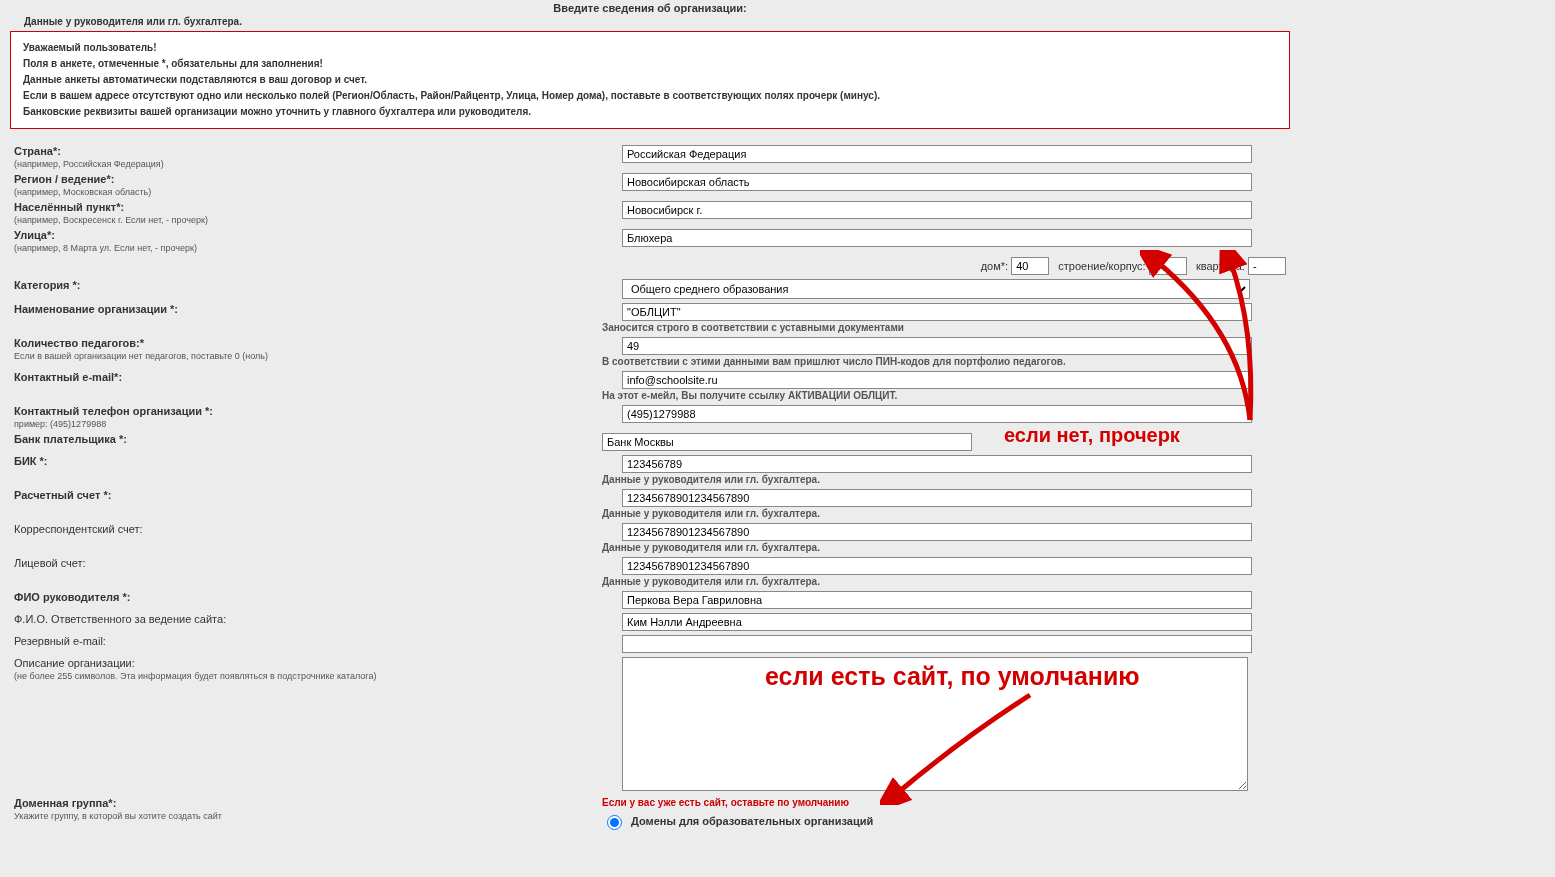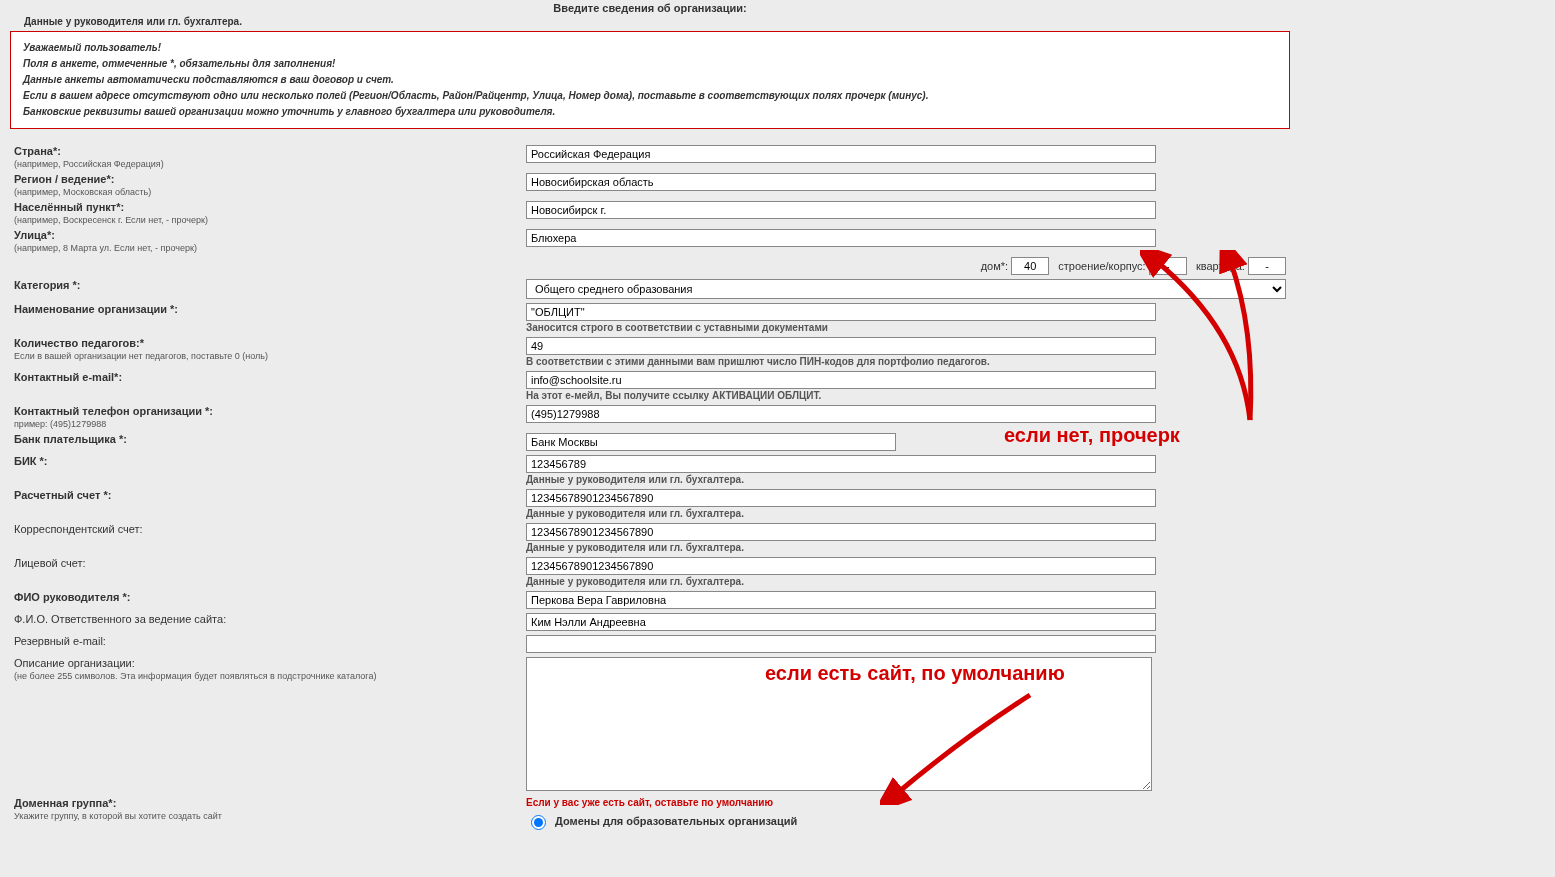--- a/index.html
+++ b/index.html
@@ -1,40 +1,40 @@
 <!DOCTYPE html>
 <html><head>
 <meta charset="utf-8">
 <style>
   html,body{margin:0;padding:0;background:#ececec;font-family:Verdana,Arial,sans-serif;font-size:11px;color:#333;}
   .wrap{width:1280px;margin:0;padding:0 10px;}
   .header{font-weight:bold;text-align:center;padding:2px 0;}
   .topnote{font-size:10px;font-weight:bold;padding:0 0 4px 14px;}
   .notice{border:1px solid #c00;background:#fff;margin:0 0 14px 0;padding:8px 12px;font-size:10px;font-weight:bold;color:#333;}
-  .notice div{line-height:16px;font-style:italic;}
+  .notice div{line-height:16px;}
   table.grid{width:100%;border-collapse:collapse;}
   table.grid td{vertical-align:top;padding:2px 4px;}
   td.lab{width:580px;font-weight:bold;font-size:11px;padding-top:6px;}
   .hint{font-weight:normal;font-size:9px;color:#555;margin-top:28px;}
   input[type=text]{border:1px solid #888;padding:2px 4px;font-family:inherit;font-size:11px;background:#fff;}
   select{border:1px solid #888;padding:2px 4px;font-family:inherit;font-size:11px;background:#fff;}
   textarea{border:1px solid #888;font-family:inherit;font-size:11px;background:#fff;resize:both;}
-  .wfull{width:620px;}
-  .small{width:28px;text-align:center;}
+  .wfull{width:620px;margin-left:20px;}
+  .small{width:28px;text-align:left;}
   .subhint{font-weight:bold;font-size:10px;color:#555;margin-top:1px;}
   .rowgap td{padding-top:8px;}
   .addrline{text-align:right;font-size:11px;}
   .addrline b{font-weight:normal;}
   .redwarn{color:#c00;font-weight:bold;font-size:10px;margin-bottom:4px;}
   .radio{display:flex;align-items:center;gap:6px;font-size:11px;font-weight:bold;}
   .radio input{width:15px;height:15px;}
 
   
   .anno1{position:absolute;left:1004px;top:424px;color:#d40000;font-size:20px;font-weight:bold;font-family:Arial,sans-serif;pointer-events:none;}
-  .anno2{position:absolute;left:765px;top:662px;color:#d40000;font-size:20px;font-weight:bold;font-family:Arial,sans-serif;pointer-events:none;}
+  .anno2{position:absolute;left:765px;top:662px;color:#d40000;font-size:25px;font-weight:bold;font-family:Arial,sans-serif;pointer-events:none;}
   .arrow{position:absolute;pointer-events:none;}
 </style>
 </head>
 <body>
 
 <div class="wrap" style="position:relative;">
   <div class="header">Введите сведения об организации:</div>
   <div class="topnote">Данные у руководителя или гл. бухгалтера.</div>
   <div class="notice">
     <div>Уважаемый пользователь!</div>
@@ -80,21 +80,21 @@
         <b>дом*:</b>
         <input type="text" class="small" value="40" style="">
         &nbsp;&nbsp;<span>строение/корпус:</span>
         <input type="text" class="small" value="-" style="">
         &nbsp;&nbsp;<span>квартира:</span>
         <input type="text" class="small" value="-" style="">
       </td>
     </tr>
     <tr class="rowgap">
       <td class="lab"><span>Категория *:</span></td>
-      <td><select class="wfull" style="width:760px"><option>Общего среднего образования</option></select></td>
+      <td><select class="wfull" style="width:628px"><option>Общего среднего образования</option></select></td>
     </tr>
     <tr class="rowgap">
       <td class="lab"><span>Наименование организации *:</span></td>
       <td>
         <input type="text" class="wfull" value="&quot;ОБЛЦИТ&quot;" style="">
         <div class="subhint">Заносится строго в соответствии с уставными документами</div>
       </td>
     </tr>
     <tr>
       <td class="lab">

